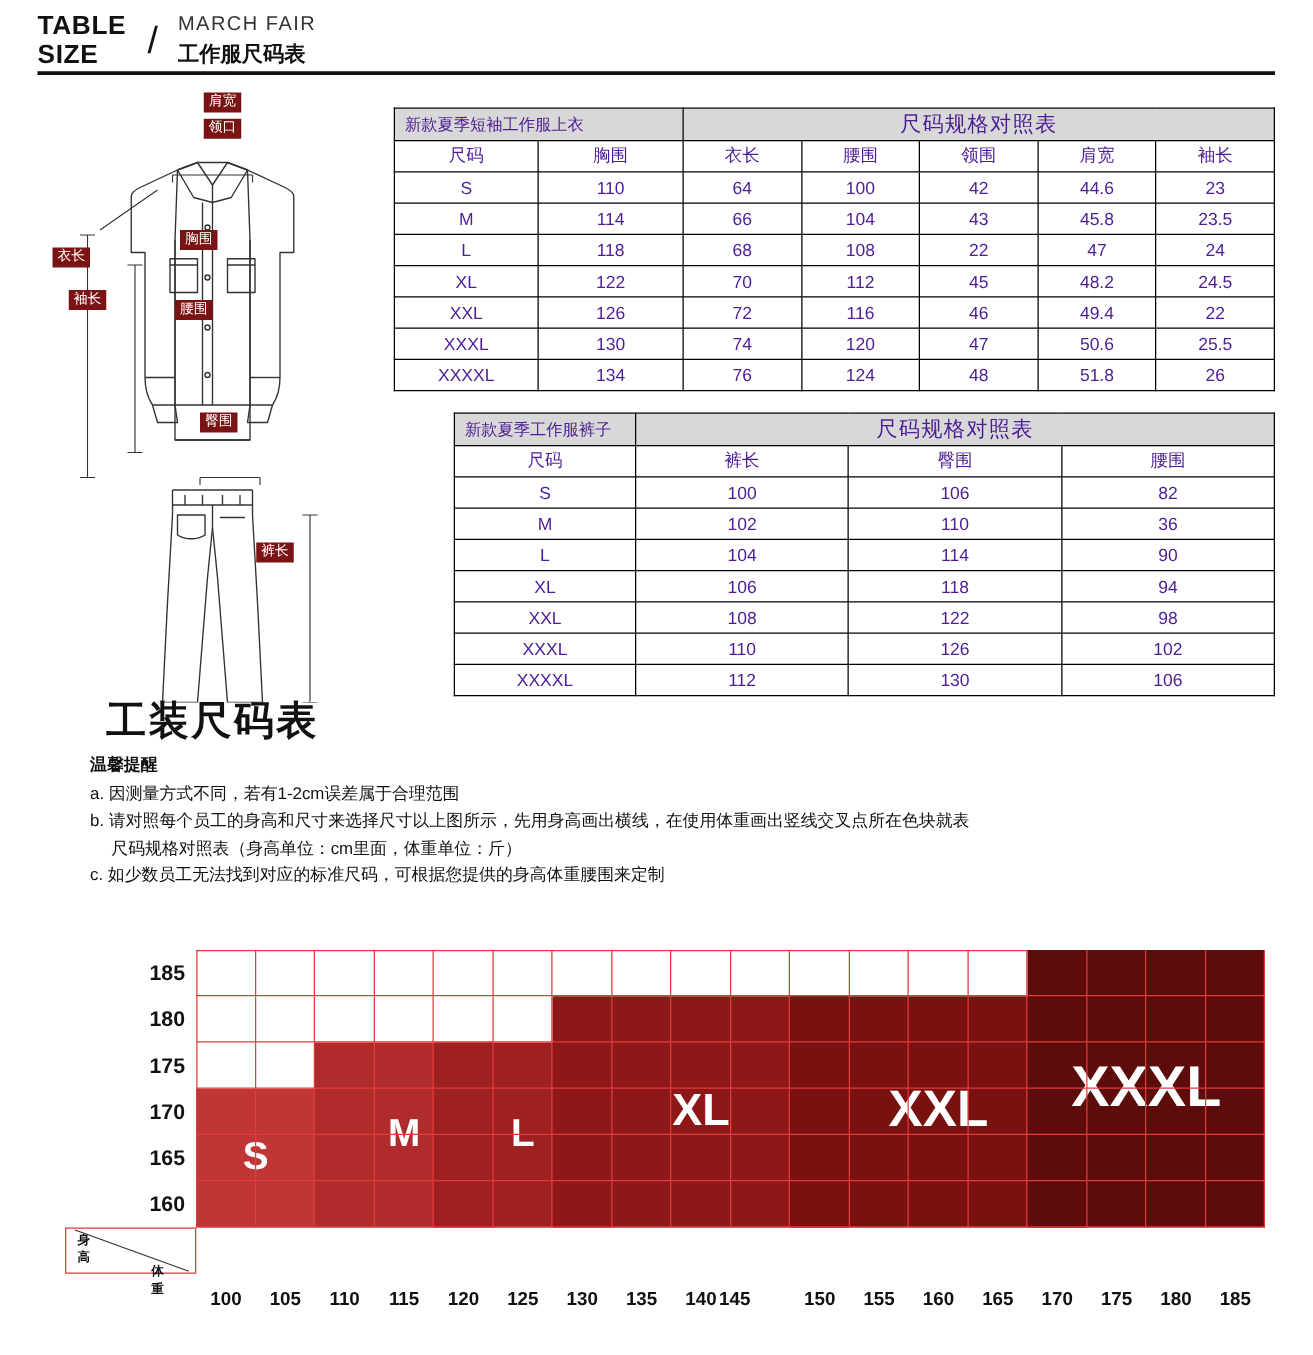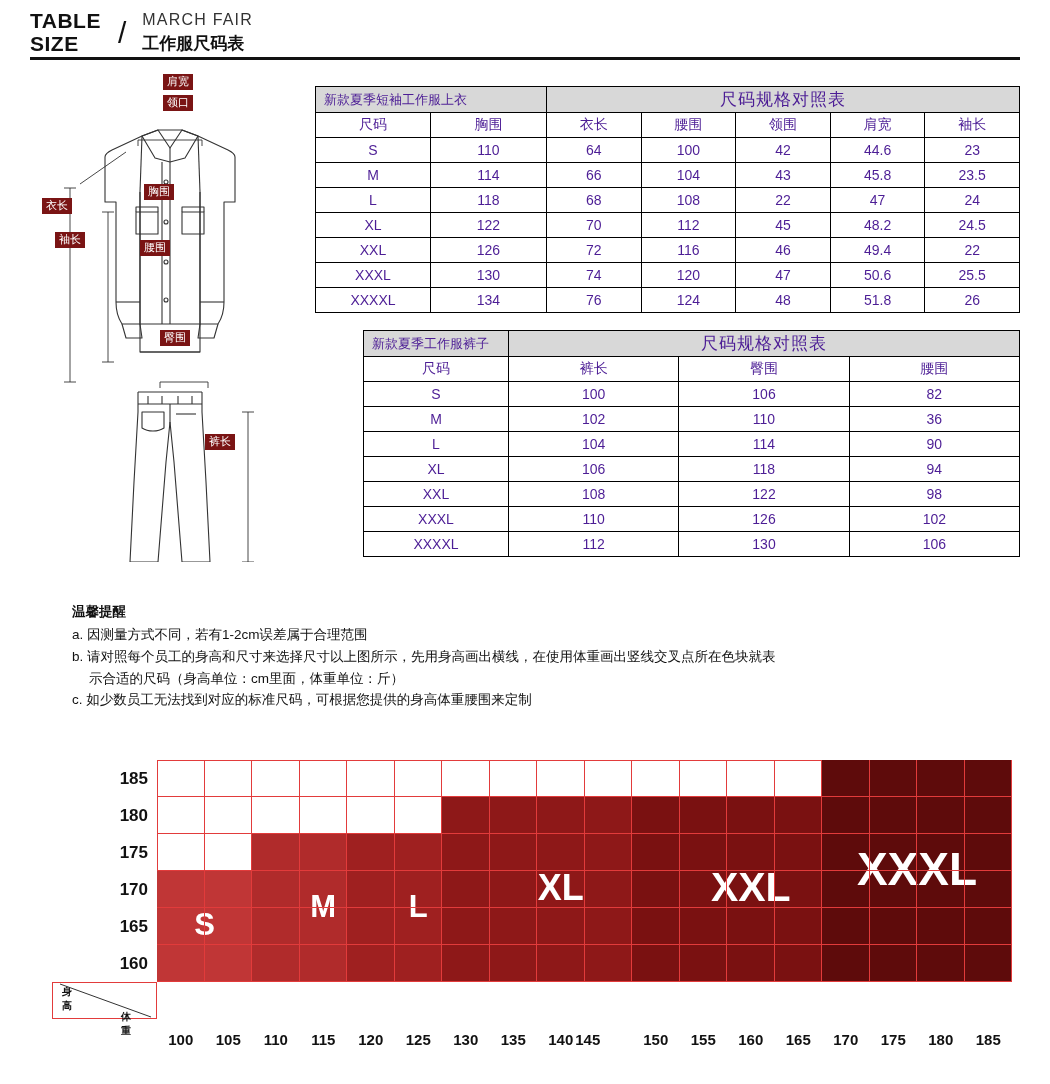--- a/index.html
+++ b/index.html
@@ -401,26 +401,27 @@
         <tr>
           <td>XXXXL</td>
           <td>112</td>
           <td>130</td>
           <td>106</td>
         </tr>
       </tbody>
     </table>
   </div>
 
+  <div class="big-title">工装尺码表</div>
 
   <div class="notes">
     <p class="nt-title">温馨提醒</p>
     <p>a. 因测量方式不同，若有1-2cm误差属于合理范围</p>
     <p>b. 请对照每个员工的身高和尺寸来选择尺寸以上图所示，先用身高画出横线，在使用体重画出竖线交叉点所在色块就表</p>
-    <p class="indent">示合适的尺码（身高单位：cm里面，体重单位：斤）</p>
+    <p class="indent">尺码规格对照表（身高单位：cm里面，体重单位：斤）</p>
     <p>c. 如少数员工无法找到对应的标准尺码，可根据您提供的身高体重腰围来定制</p>
   </div>
 
   <div class="chart">
     <div class="chart-grid" id="grid-host">
         <div style="position: absolute; left: 105px; top: 0px; width: 855px; height: 222px; border-top: 1px solid rgb(226, 59, 59); border-left: 1px solid rgb(226, 59, 59);"></div>
         <div style="position: absolute; left: 105px; top: 111px; width: 95px; height: 111px; background: rgb(192, 54, 54);"></div>
         <div class="szlabel" style="left: 105px; top: 149.45px; width: 95px; font-size: 31px;">S</div>
         <div style="position: absolute; left: 200px; top: 74px; width: 142.5px; height: 148px; background: rgb(176, 43, 43);"></div>
         <div class="szlabel" style="left: 200px; top: 130.95px; width: 142.5px; font-size: 31px;">M</div>

